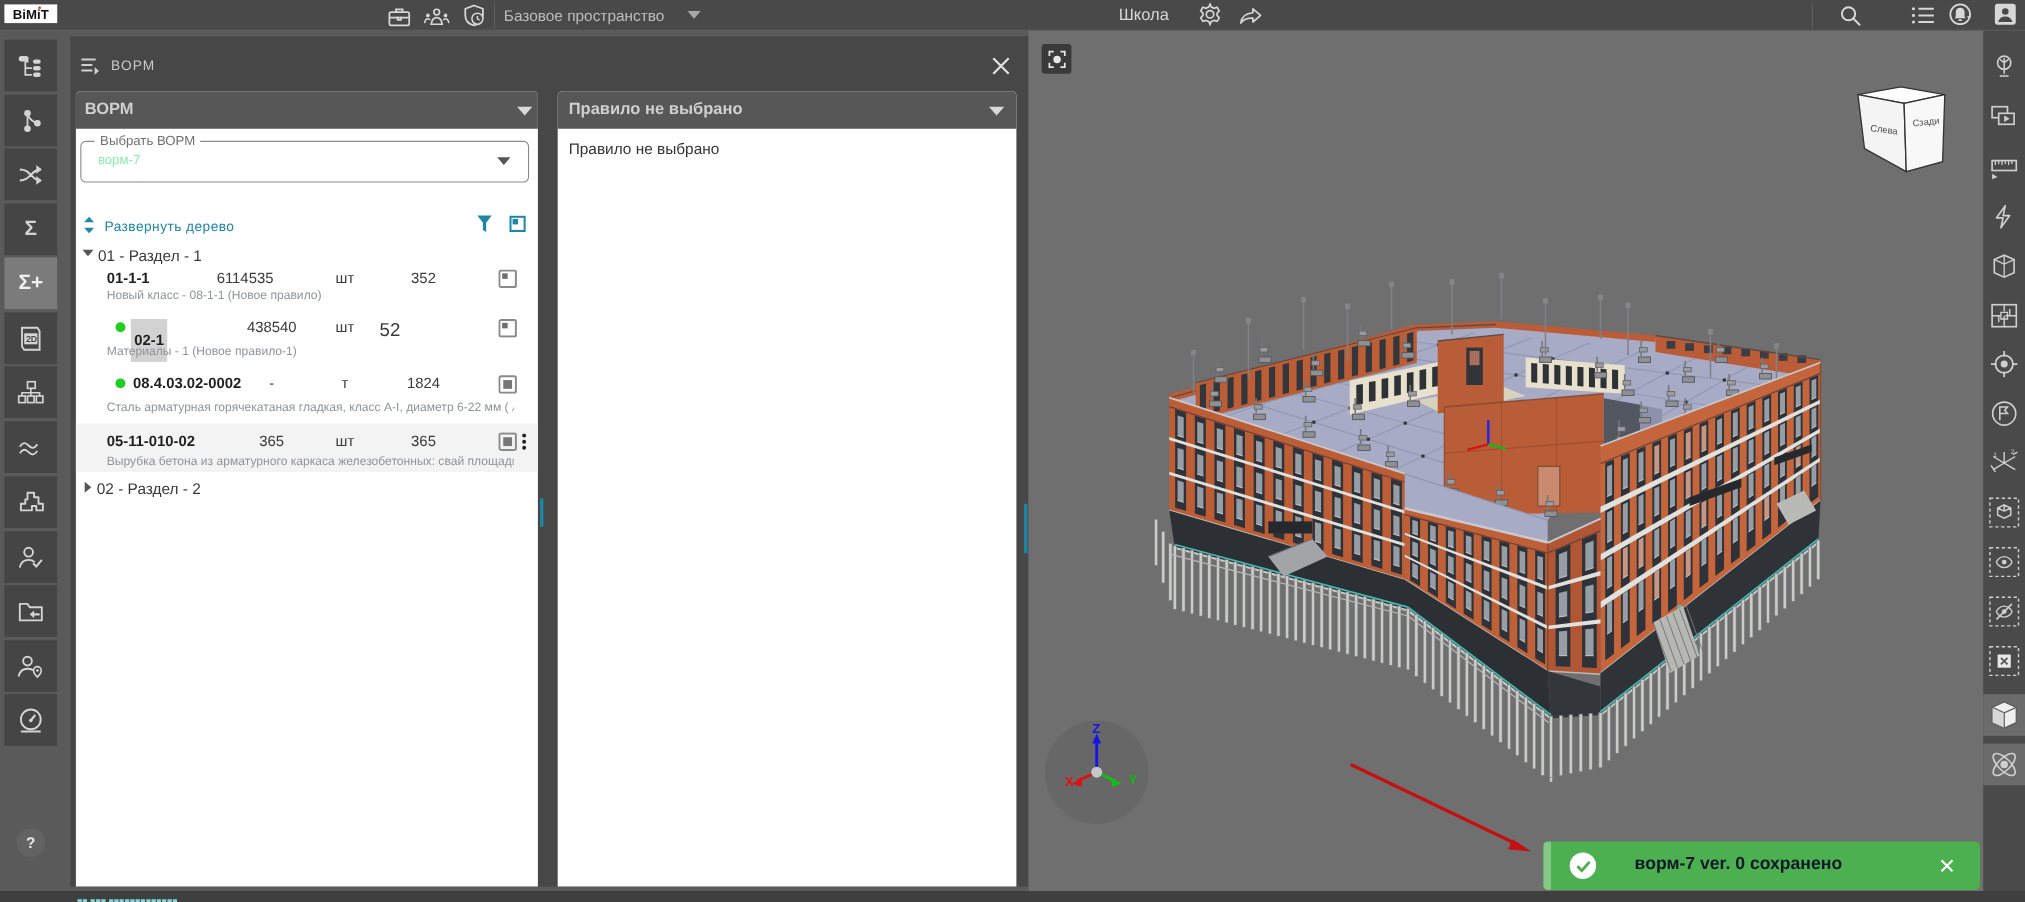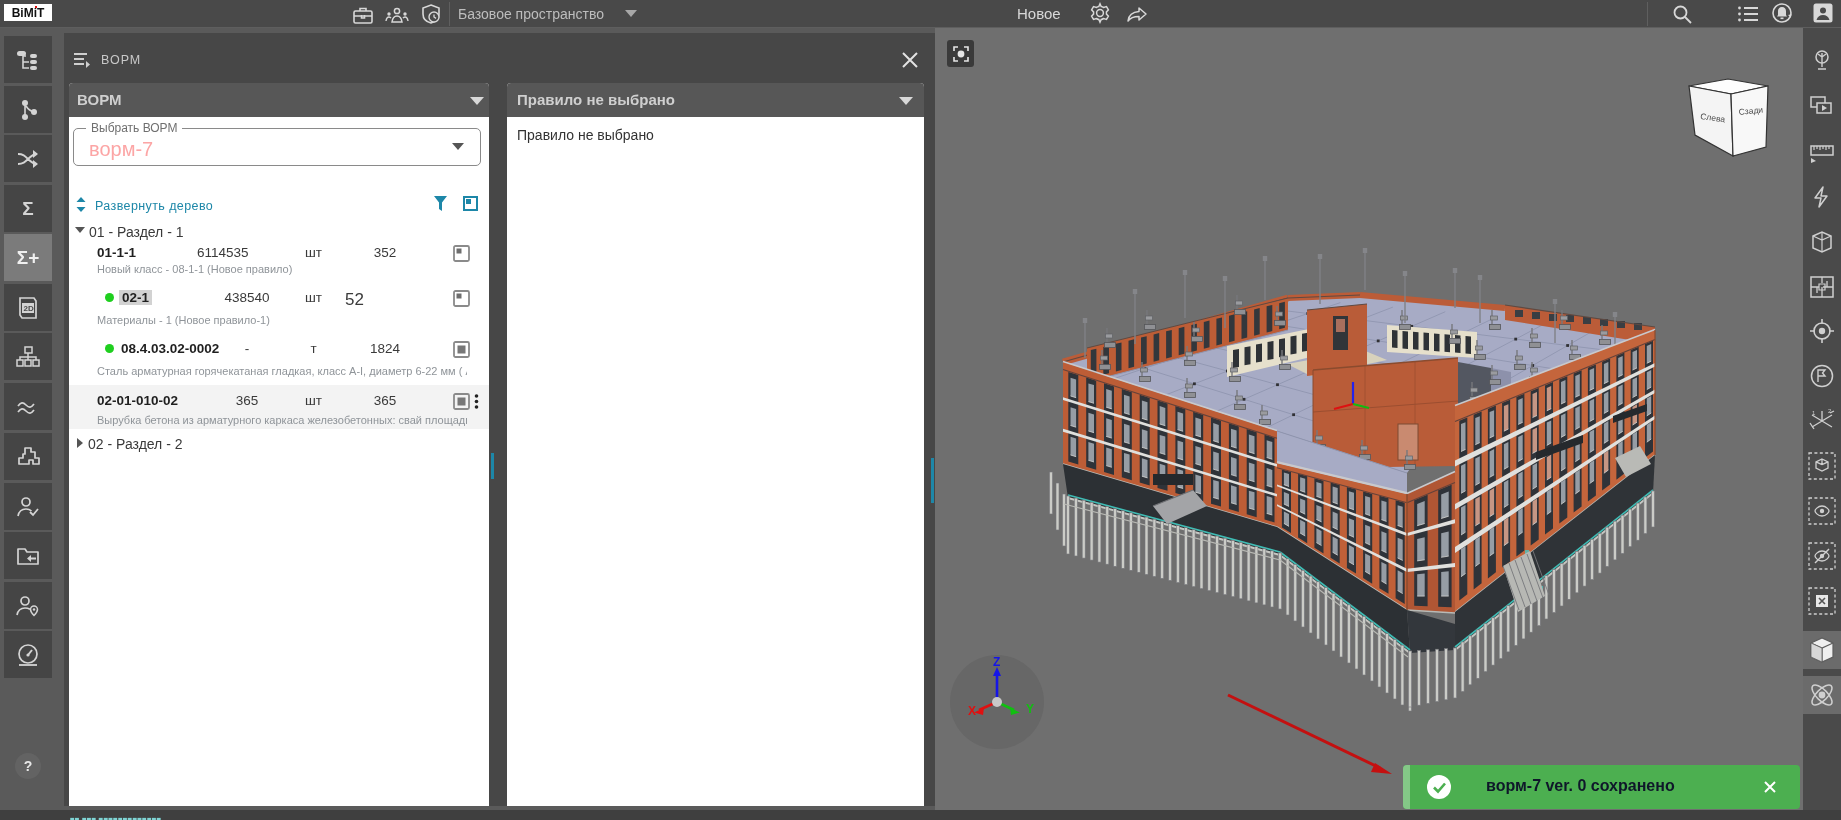--- a/index.html
+++ b/index.html
@@ -22,21 +22,21 @@
         <path d="M1 16c.4-2.5 1.6-4 3-4 .8 0 1.5.4 2 1.2M23 16c-.4-2.5-1.6-4-3-4-.8 0-1.5.4-2 1.2" stroke="#d8d8d8" stroke-width="1.4"></path>
       </svg></div>
 <div class="abs" style="left:420px;top:3px"><svg width="22" height="22" viewBox="0 0 22 22" fill="none">
         <path d="M11 2l8 3v6c0 5-3.5 8-8 9-4.5-1-8-4-8-9V5z" stroke="#d8d8d8" stroke-width="1.6"></path>
         <circle cx="14" cy="14" r="5" fill="#4a4a4a" stroke="#d8d8d8" stroke-width="1.4"></circle>
         <path d="M14 11.5V14l2 1.4" stroke="#d8d8d8" stroke-width="1.3"></path>
       </svg></div>
 <div class="abs" style="left:449px;top:2px;width:1px;height:24px;background:#5f5f5f"></div>
 <div class="abs" style="left:458px;top:6px;font-size:14px;color:#bdbdbd">Базовое пространство</div>
 <div class="abs" style="left:625px;top:10px;width:0;height:0;border-left:6px solid transparent;border-right:6px solid transparent;border-top:7px solid #a8a8a8"></div>
-<div class="abs" style="left:1017px;top:5px;font-size:15px;color:#d8d8d8">Новое</div>
+<div class="abs" style="left:1017px;top:5px;font-size:15px;color:#d8d8d8">Школа</div>
 <div class="abs" style="left:1089px;top:2px"><svg width="22" height="22" viewBox="0 0 22 22" fill="none">
         <path d="M11 1.8l1.2 2.7a7 7 0 012.4 1l2.9-.9 1.9 3.2-2 2.2c.1.7.1 1.3 0 2l2 2.2-1.9 3.2-2.9-.9a7 7 0 01-2.4 1L11 20.2 9.8 17.5a7 7 0 01-2.4-1l-2.9.9-1.9-3.2 2-2.2a7 7 0 010-2l-2-2.2 1.9-3.2 2.9.9a7 7 0 012.4-1z" stroke="#d8d8d8" stroke-width="1.5"></path>
         <circle cx="11" cy="11" r="3.4" stroke="#d8d8d8" stroke-width="1.5"></circle>
       </svg></div>
 <div class="abs" style="left:1126px;top:4px"><svg width="22" height="20" viewBox="0 0 22 20" fill="none">
         <path d="M13 4l7 6-7 6v-3.6C7 12.4 4 14 2 17c.6-5 3.5-8.8 11-9.4z" stroke="#d8d8d8" stroke-width="1.5" stroke-linejoin="round"></path>
       </svg></div>
 <div class="abs" style="left:1647px;top:2px;width:1px;height:24px;background:#5f5f5f"></div>
 <div class="abs" style="left:1671px;top:3px"><svg width="22" height="22" viewBox="0 0 22 22" fill="none">
         <circle cx="9.5" cy="9.5" r="6" stroke="#d8d8d8" stroke-width="1.8"></circle>
@@ -153,21 +153,21 @@
 <div class="abs" style="left:101px;top:53px;font-size:12.5px;letter-spacing:1px;color:#c9c9c9">ВОРМ</div>
 <div class="abs" style="left:901px;top:51px;width:18px;height:18px"><svg width="18" height="18">
         <path d="M2 2l14 14M16 2L2 16" stroke="#e3e3e3" stroke-width="2"></path>
       </svg></div>
 <div class="abs" style="left:69px;top:83px;width:420px;height:723px;background:#fff;border-radius:4px 4px 0 0"></div>
 <div class="abs" style="left:69px;top:83px;width:420px;height:34px;background:#575757;border-radius:4px 4px 0 0"></div>
 <div class="abs" style="left:77px;top:91px;font-size:15px;font-weight:bold;color:#cfcfcf">ВОРМ</div>
 <div class="abs" style="left:470px;top:97px;width:0;height:0;border-left:7px solid transparent;border-right:7px solid transparent;border-top:8px solid #d8d8d8"></div>
 <div class="abs" style="left:73px;top:128px;width:408px;height:38px;border:1px solid #8a8a8a;border-radius:5px"></div>
 <div class="abs" style="left:86px;top:121px;background:#fff;padding:0 5px;font-size:12px;color:#6f6f6f">Выбрать ВОРМ</div>
-<div class="abs" style="left:89px;top:138px;font-size:20px;color:#fca5a5">ворм-7</div>
+<div class="abs" style="left:89px;top:138px;font-size:12px;color:#86efac">ворм-7</div>
 <div class="abs" style="left:452px;top:143px;width:0;height:0;border-left:6px solid transparent;border-right:6px solid transparent;border-top:7px solid #555"></div>
 <div class="abs" style="left:74px;top:196px"><svg width="14" height="17">
         <path d="M7 1l4.5 5h-9z" fill="#1d87a8"></path>
         <path d="M7 16l4.5-5h-9z" fill="#1d87a8"></path>
         <rect x="5.5" y="7" width="3" height="3" fill="#fff"></rect>
       </svg></div>
 <div class="abs" style="left:95px;top:199px;font-size:12.5px;font-weight:normal;letter-spacing:.4px;color:#1d87a8">Развернуть дерево</div>
 <div class="abs" style="left:433px;top:195px"><svg width="15" height="18">
         <path d="M1 1h13l-5 6.5V16l-3-2V7.5z" fill="#1d87a8"></path>
       </svg></div>
@@ -180,41 +180,41 @@
 <div class="abs" style="left:97px;top:245px;font-size:13.5px;font-weight:bold;color:#1f1f1f;">01-1-1</div>
     <div class="abs" style="left:197px;top:245px;width:100px;text-align:left;font-size:13.5px;color:#3a3a3a">6114535</div>
     <div class="abs" style="left:288px;top:245px;width:51px;text-align:center;font-size:13.5px;color:#3a3a3a">шт</div>
     <div class="abs" style="left:345px;top:245px;width:80px;text-align:center;font-size:13.5px;color:#3a3a3a">352</div>
     <div class="abs" style="left:453px;top:245px"><svg width="17" height="17" viewBox="0 0 17 17">
         <rect x="1" y="1" width="15" height="15" rx="1.5" fill="none" stroke="#8a8a8a" stroke-width="1.8"></rect>
         <rect x="3.5" y="3.5" width="5" height="5" fill="#6e6e6e"></rect>
       </svg></div>
     <div class="abs" style="left:97px;top:263px;width:370px;font-size:11px;color:#8f9499;white-space:nowrap;overflow:hidden">Новый класс - 08-1-1 (Новое правило)</div>
 <div class="abs" style="left:105px;top:293px;width:9px;height:9px;border-radius:50%;background:#1fcf1f"></div>
-    <div class="abs" style="left:119px;top:290px;font-size:13.5px;font-weight:bold;color:#1f1f1f;background:#d2d2d2;padding:0 3px;">02-1</div>
+    <div class="abs" style="left:119px;top:290px;font-size:13.5px;font-weight:bold;color:#1f1f1f;background:#d2d2d2;padding:12px 3px;">02-1</div>
     <div class="abs" style="left:197px;top:290px;width:100px;text-align:center;font-size:13.5px;color:#3a3a3a">438540</div>
     <div class="abs" style="left:288px;top:290px;width:51px;text-align:center;font-size:13.5px;color:#3a3a3a">шт</div>
     <div class="abs" style="left:345px;top:290px;width:80px;text-align:left;font-size:17px;color:#3a3a3a">52</div>
     <div class="abs" style="left:453px;top:290px"><svg width="17" height="17" viewBox="0 0 17 17">
         <rect x="1" y="1" width="15" height="15" rx="1.5" fill="none" stroke="#8a8a8a" stroke-width="1.8"></rect>
         <rect x="3.5" y="3.5" width="5" height="5" fill="#6e6e6e"></rect>
       </svg></div>
     <div class="abs" style="left:97px;top:314px;width:370px;font-size:11px;color:#8f9499;white-space:nowrap;overflow:hidden">Материалы - 1 (Новое правило-1)</div>
 <div class="abs" style="left:105px;top:344px;width:9px;height:9px;border-radius:50%;background:#1fcf1f"></div>
     <div class="abs" style="left:121px;top:341px;font-size:13.5px;font-weight:bold;color:#1f1f1f;">08.4.03.02-0002</div>
     <div class="abs" style="left:197px;top:341px;width:100px;text-align:center;font-size:13.5px;color:#3a3a3a">-</div>
     <div class="abs" style="left:288px;top:341px;width:51px;text-align:center;font-size:13.5px;color:#3a3a3a">т</div>
     <div class="abs" style="left:345px;top:341px;width:80px;text-align:center;font-size:13.5px;color:#3a3a3a">1824</div>
     <div class="abs" style="left:453px;top:341px"><svg width="17" height="17" viewBox="0 0 17 17">
         <rect x="1" y="1" width="15" height="15" rx="1.5" fill="none" stroke="#8a8a8a" stroke-width="1.8"></rect>
         <rect x="4.5" y="4.5" width="8" height="8" fill="#777"></rect>
       </svg></div>
     <div class="abs" style="left:97px;top:365px;width:370px;font-size:11px;color:#8f9499;white-space:nowrap;overflow:hidden">Сталь арматурная горячекатаная гладкая, класс А-I, диаметр 6-22 мм ( Арма...</div>
 <div class="abs" style="left:69px;top:385px;width:420px;height:44px;background:#f3f3f3"></div>
-    <div class="abs" style="left:97px;top:393px;font-size:13.5px;font-weight:bold;color:#1f1f1f;">02-01-010-02</div>
+    <div class="abs" style="left:97px;top:393px;font-size:13.5px;font-weight:bold;color:#1f1f1f;">05-11-010-02</div>
     <div class="abs" style="left:197px;top:393px;width:100px;text-align:center;font-size:13.5px;color:#3a3a3a">365</div>
     <div class="abs" style="left:288px;top:393px;width:51px;text-align:center;font-size:13.5px;color:#3a3a3a">шт</div>
     <div class="abs" style="left:345px;top:393px;width:80px;text-align:center;font-size:13.5px;color:#3a3a3a">365</div>
     <div class="abs" style="left:453px;top:393px"><svg width="17" height="17" viewBox="0 0 17 17">
         <rect x="1" y="1" width="15" height="15" rx="1.5" fill="none" stroke="#8a8a8a" stroke-width="1.8"></rect>
         <rect x="4.5" y="4.5" width="8" height="8" fill="#777"></rect>
       </svg></div>
     <div class="abs" style="left:474px;top:394px"><svg width="5" height="15">
         <circle cx="2.5" cy="2" r="1.8" fill="#222"></circle>
         <circle cx="2.5" cy="7.5" r="1.8" fill="#222"></circle>

